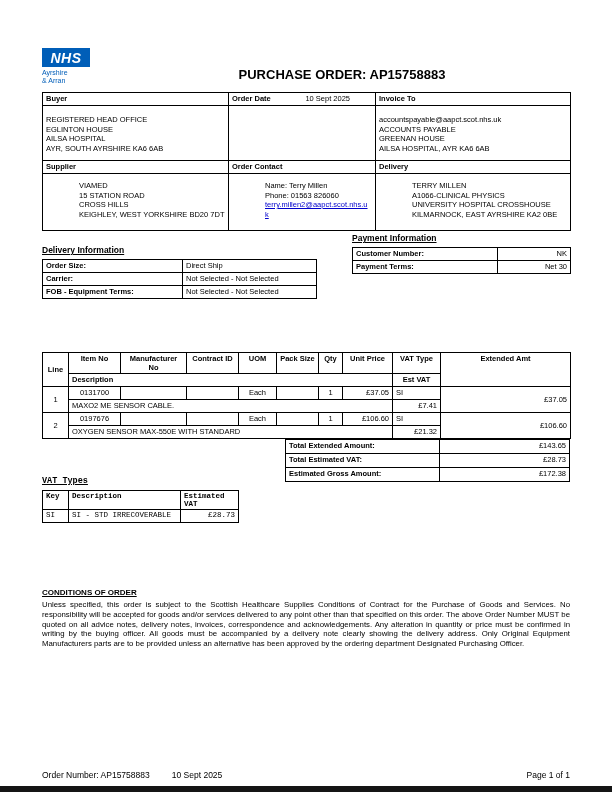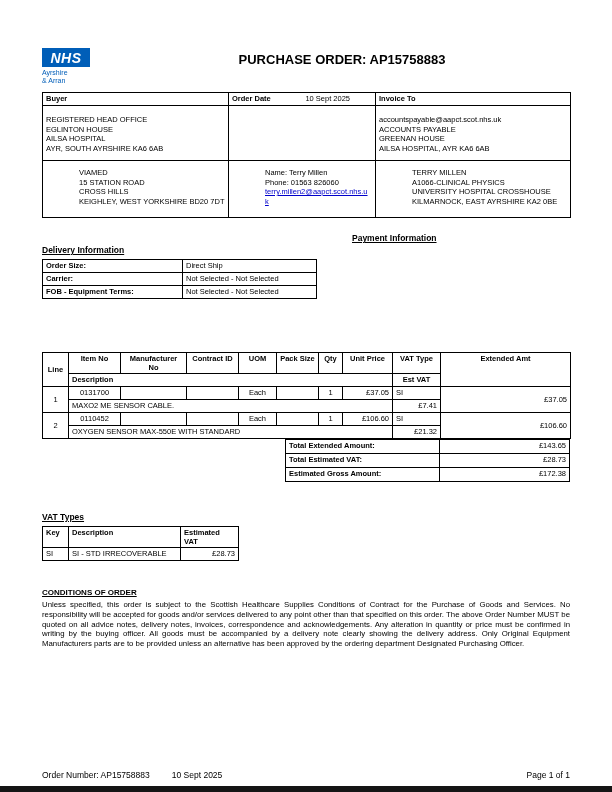--- a/index.html
+++ b/index.html
@@ -11,21 +11,21 @@
         text-align:left;font-weight:normal;overflow:hidden;}
   th{font-weight:bold;margin-top:41px;}
 
   
   .logo{left:42px;top:48px;width:70px;}
   .nhs-box{width:48px;height:19px;background:#005EB8;color:#fff;display:flex;align-items:center;
            justify-content:center;font-weight:bold;font-style:italic;font-size:14px;letter-spacing:.5px;}
   .nhs-region{margin-top:2px;color:#005EB8;font-size:7px;line-height:8px;}
 
   
-  .title{left:42px;top:52px;width:528px;box-sizing:border-box;padding-left:72px;
+  .title{left:42px;top:67px;width:528px;box-sizing:border-box;padding-left:72px;
          text-align:center;font-size:13px;font-weight:bold;}
 
   
   .header-table{left:42px;top:92px;width:528px;}
   .header-table th{height:10px;}
   .od-cell{display:flex;}
   .od-val{margin-left:auto;padding-right:22px;font-weight:normal;}
   .addr td{height:44px;padding-top:9px;line-height:9.5px;}
   .addr2 td{height:48px;padding-top:7px;line-height:9.5px;padding-left:36px;}
   a.email{color:#0000cc;text-decoration:underline;display:inline-block;max-width:106px;
@@ -48,21 +48,21 @@
   .items td{height:10px;}
   .c{text-align:center;}
   .r{text-align:right;}
   .mid{vertical-align:middle;}
   .totals{width:284px;margin-left:auto;}
   .totals td{height:11px;}
   .totals .lbl{margin-top:28px;}
   .totals .val{text-align:right;}
 
   
-  .vat-wrap{left:42px;top:512px;}
+  .vat-wrap{left:42px;top:476px;font-family:Liberation Mono, monospace;}
   .vat-table th,.vat-table td{height:10px;}
 
   
   .cond{left:42px;top:588px;width:528px;}
   .cond-h{font-size:8px;font-weight:bold;text-decoration:underline;margin-bottom:3px;}
   .cond-p{font-size:7.8px;line-height:9.8px;text-align:justify;}
 
   
   .footer{left:42px;top:770px;width:528px;display:flex;justify-content:space-between;font-size:8.5px;gap:6px;}
   .footer .grp{display:flex;gap:22px;}
@@ -106,20 +106,25 @@
       <div>AYR, SOUTH AYRSHIRE KA6 6AB</div>
     </td>
     <td></td>
     <td>
       <div>accountspayable@aapct.scot.nhs.uk</div>
       <div>ACCOUNTS PAYABLE</div>
       <div>GREENAN HOUSE</div>
       <div>AILSA HOSPITAL,  AYR  KA6 6AB</div>
     </td>
   </tr>
+  <tr>
+    <th>Supplier</th>
+    <th>Order Contact</th>
+    <th>Delivery</th>
+  </tr>
   <tr class="addr2">
     <td>
       <div>VIAMED</div>
       <div>15 STATION ROAD</div>
       <div>CROSS HILLS</div>
       <div>KEIGHLEY, WEST YORKSHIRE BD20 7DT</div>
     </td>
     <td>
       <div>Name: Terry Millen</div>
       <div>Phone: 01563 826060</div>
@@ -154,20 +159,36 @@
       </tr>
       <tr>
         <td class="lbl">FOB - Equipment Terms:</td>
         <td>Not Selected  - Not Selected</td>
       </tr>
     </tbody>
       </table>
   </div>
   <div class="right-info">
     <div class="sec-h">Payment Information</div>
+    <table class="kv">
+      <colgroup>
+          <col style="width:145px">
+          <col style="width:73px">
+        </colgroup>
+      <tbody>
+          <tr>
+        <td class="lbl">Customer Number:</td>
+        <td class="val">NK</td>
+      </tr>
+      <tr>
+        <td class="lbl">Payment Terms:</td>
+        <td class="val">Net 30</td>
+      </tr>
+    </tbody>
+      </table>
   </div>
 </div>
 
 <div class="abs items-wrap">
   <table class="items">
     <colgroup>
       <col style="width:26px">
         <col style="width:52px">
         <col style="width:66px">
         <col style="width:52px">
@@ -208,21 +229,21 @@
       <td>SI</td>
       <td rowspan="2" class="r mid">£37.05</td>
     </tr>
     <tr>
       <td colspan="7">MAXO2 ME SENSOR CABLE.</td>
       <td class="r">£7.41</td>
     </tr>
 
     <tr>
       <td rowspan="2" class="c mid">2</td>
-      <td class="c">0110452</td>
+      <td class="c">0197676</td>
       <td></td>
       <td></td>
       <td class="c">Each</td>
       <td></td>
       <td class="c">1</td>
       <td class="r">£106.60</td>
       <td>SI</td>
       <td rowspan="2" class="r mid">£106.60</td>
     </tr>
     <tr>

